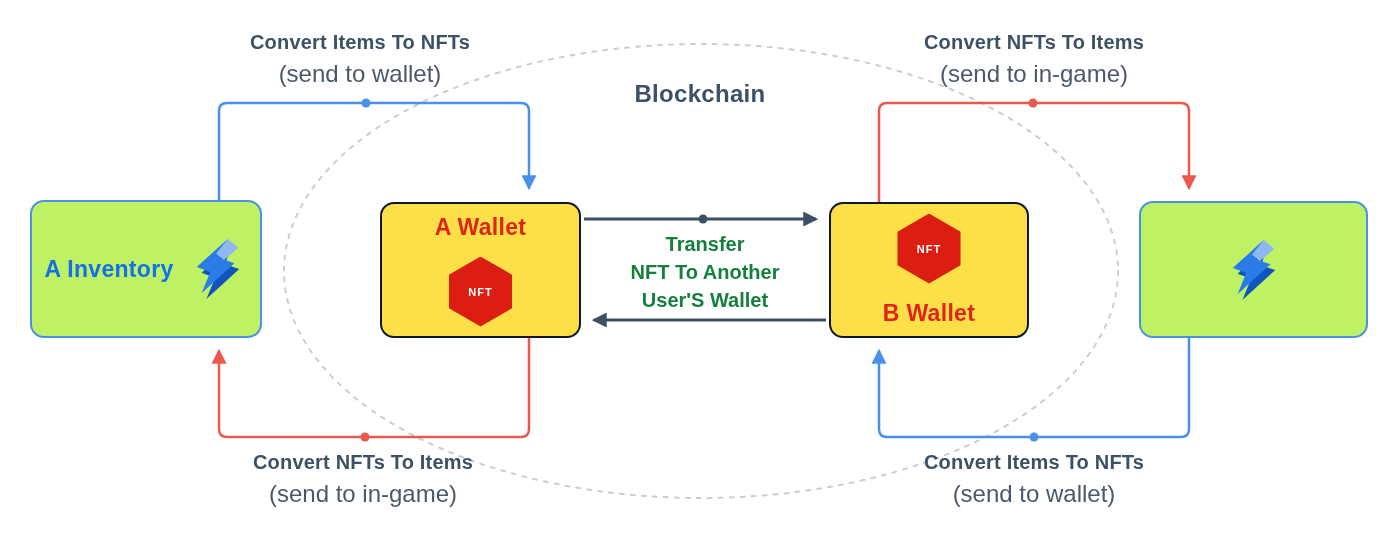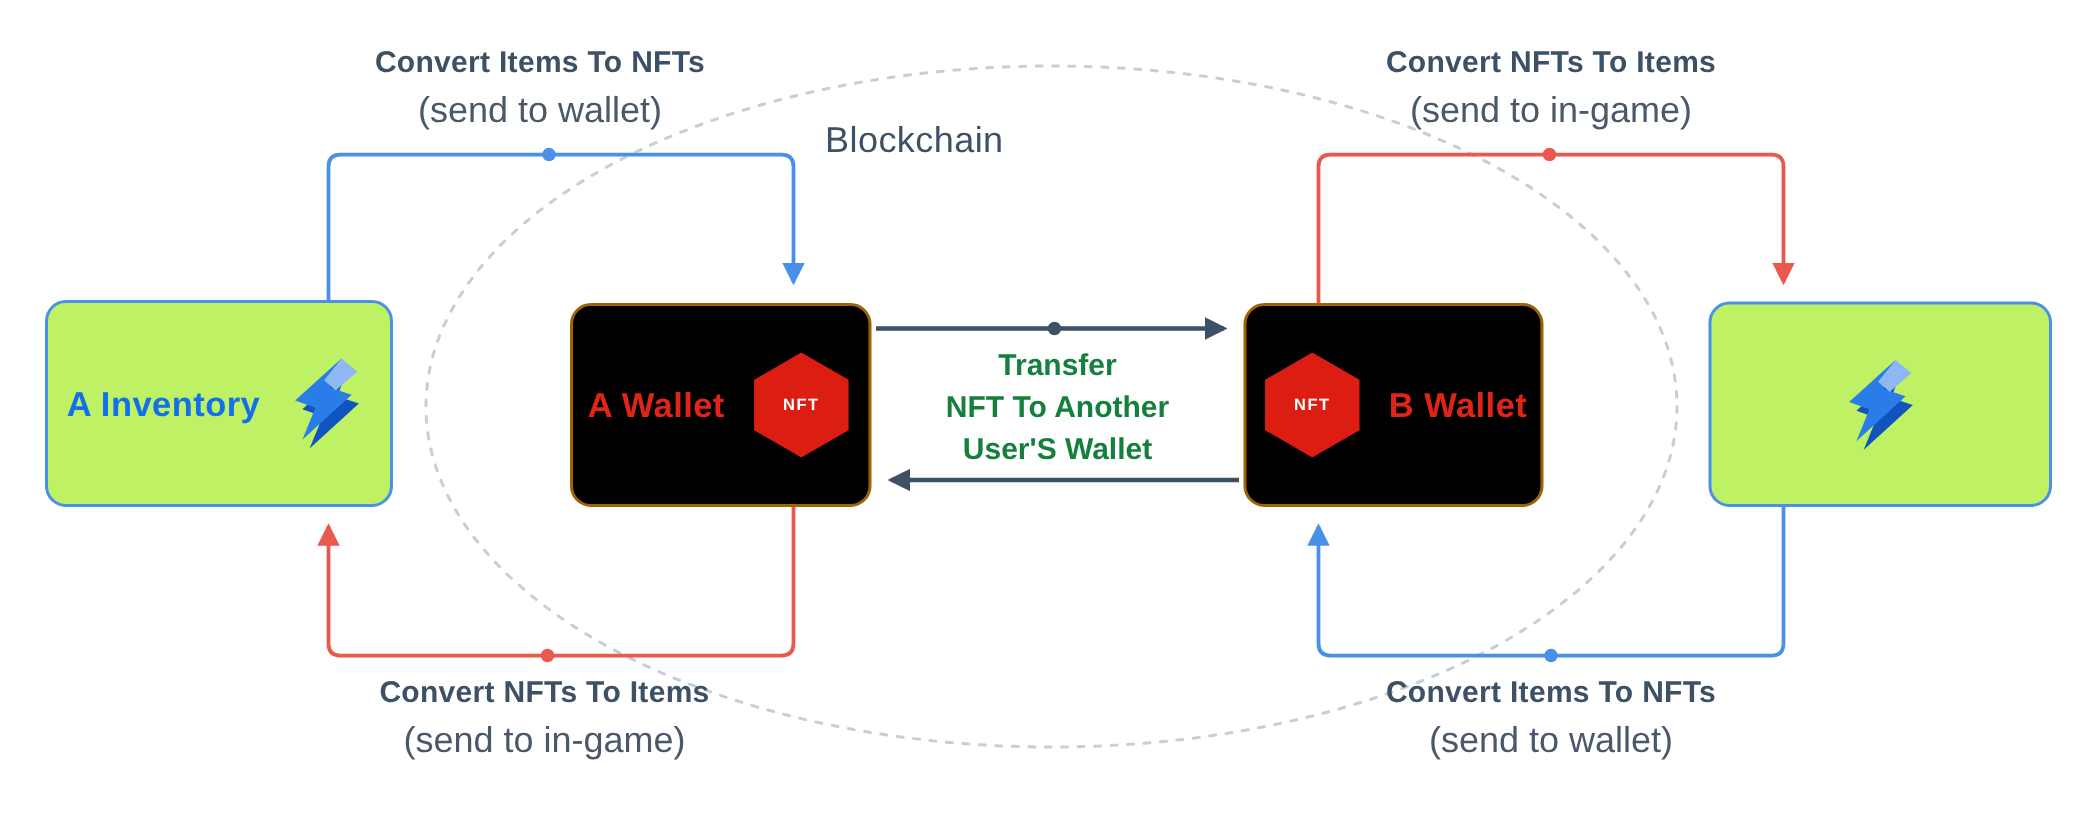--- a/index.html
+++ b/index.html
@@ -28,22 +28,23 @@
     justify-content: center;
     gap: 16px;
     border-radius: 14px;
     box-sizing: border-box;
   }
   .node.blue {
     background: #bef264;
     border: 2px solid #4a90e8;
   }
   .node.red {
-    background: #000000;
-    border: 2px solid #a16207;
+    background: #fde047;
+    border: 2px solid #0f172a;
+    flex-direction: column;
   }
   .node-label {
     font-weight: bold;
     font-size: 23px;
     letter-spacing: 0.3px;
     white-space: nowrap;
   }
   .node.blue .node-label { color: #1270ea; }
   .node.red  .node-label { color: #e02418; }
 
@@ -89,21 +90,22 @@
   .label-top-left     { left: 160px; top: 31px; }
   .label-top-right    { left: 834px; top: 31px; }
   .label-bottom-left  { left: 163px; top: 451px; }
   .label-bottom-right { left: 834px; top: 451px; }
 
   .blockchain-title {
     position: absolute;
     left: 550px;
     top: 80px;
     width: 300px;
-    font-weight: normal;
+    text-align: center;
+    font-weight: bold;
     font-size: 24px;
     color: #3d5166;
     letter-spacing: 0.3px;
   }
   .transfer-label {
     position: absolute;
     left: 595px;
     top: 230px;
     width: 220px;
     text-align: center;

